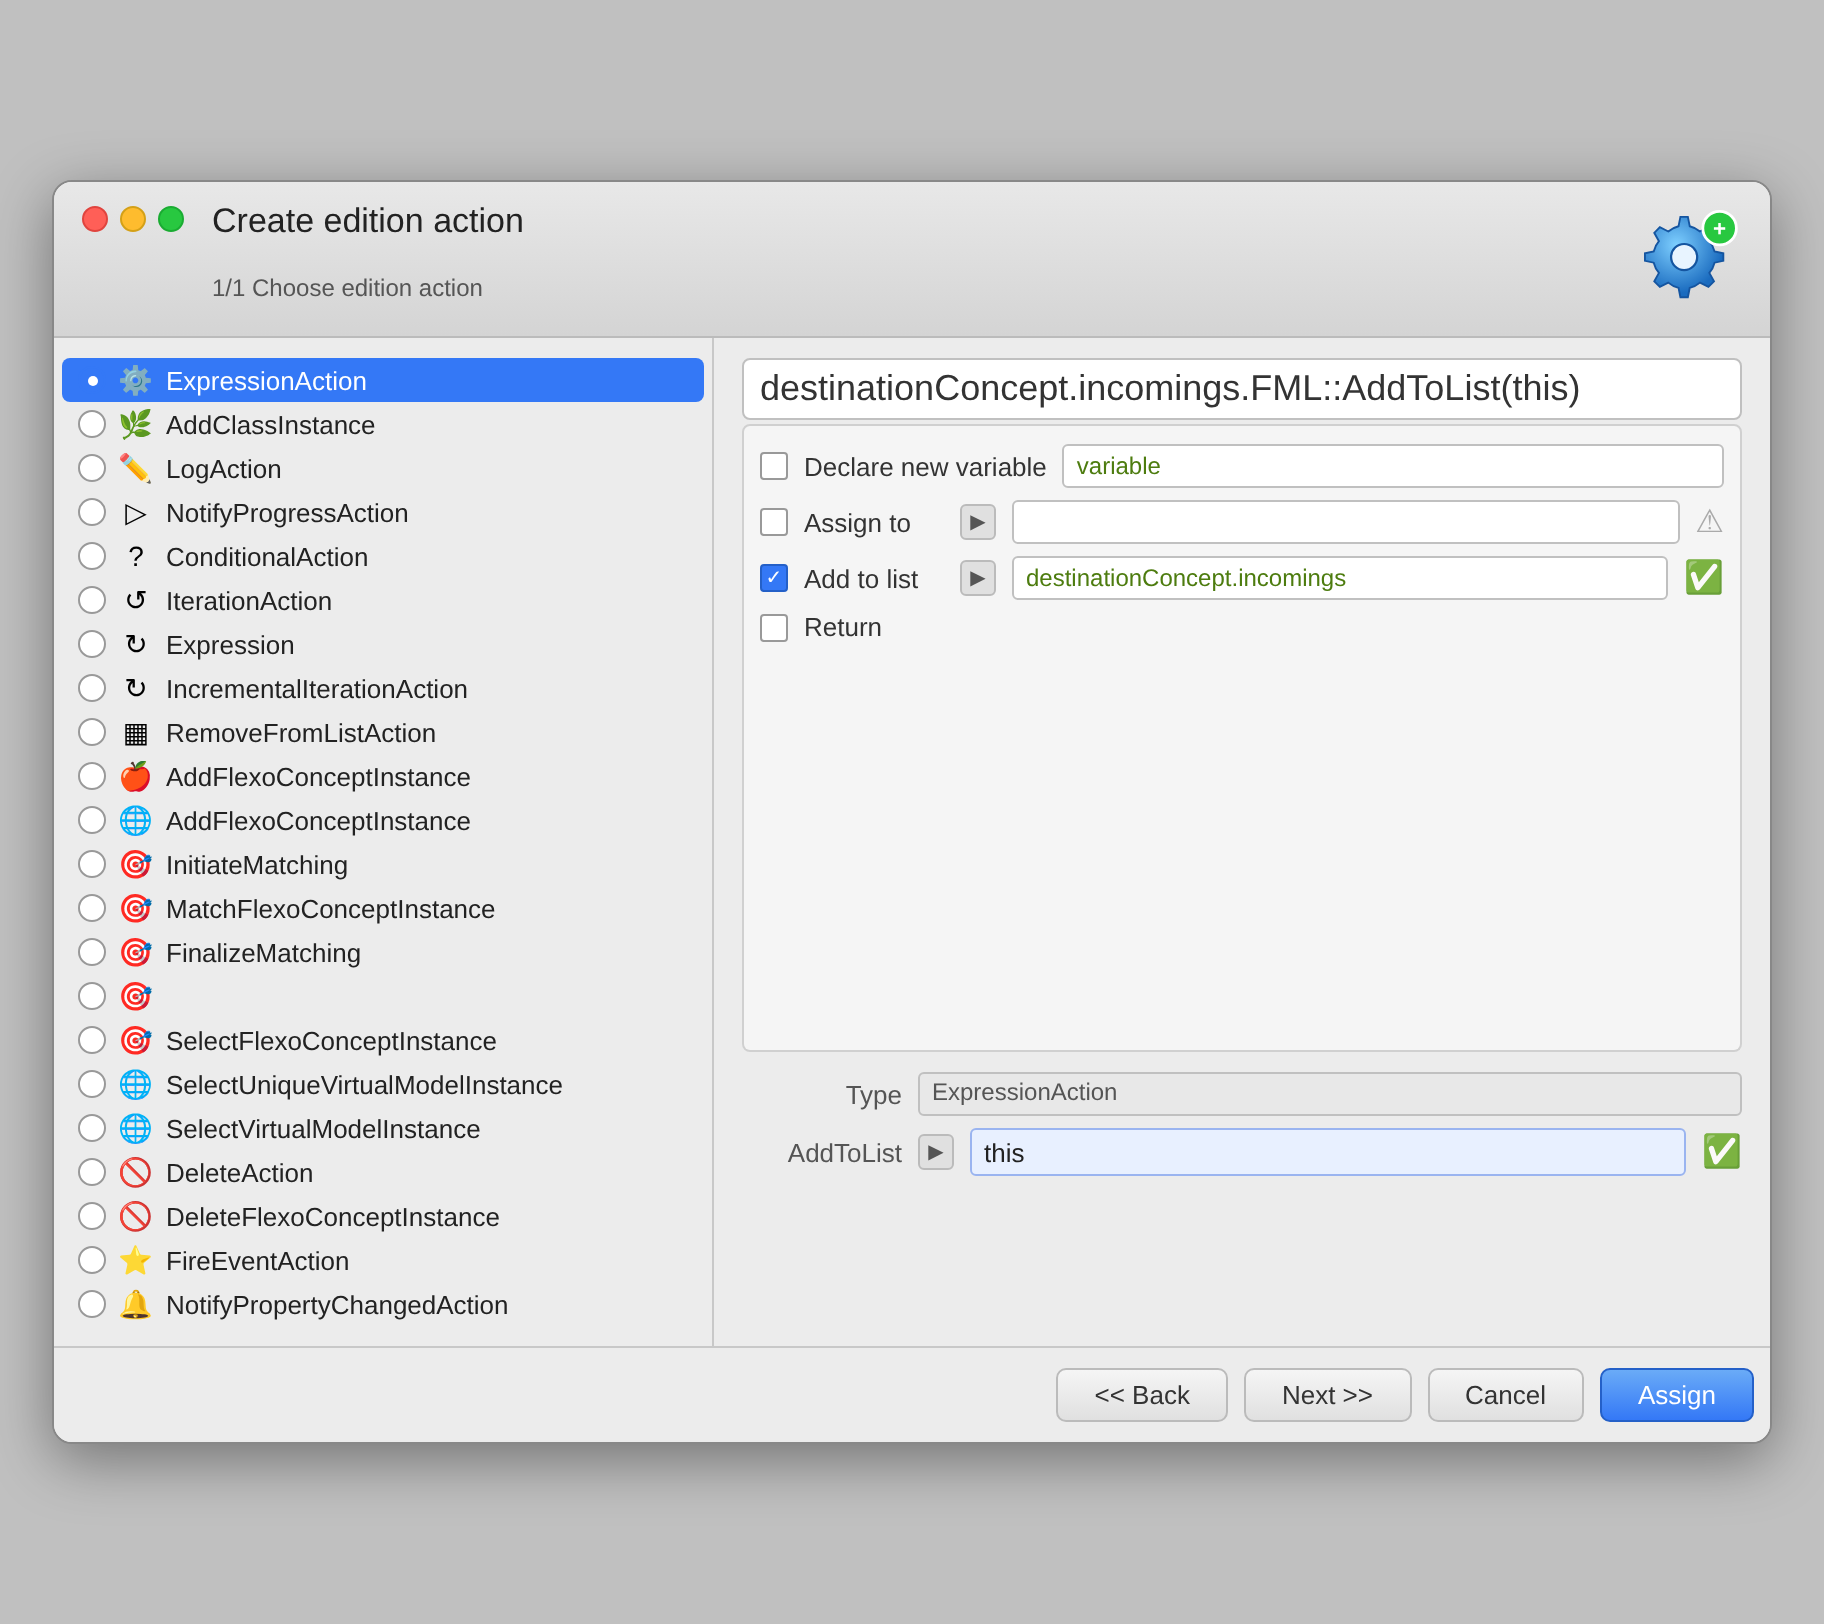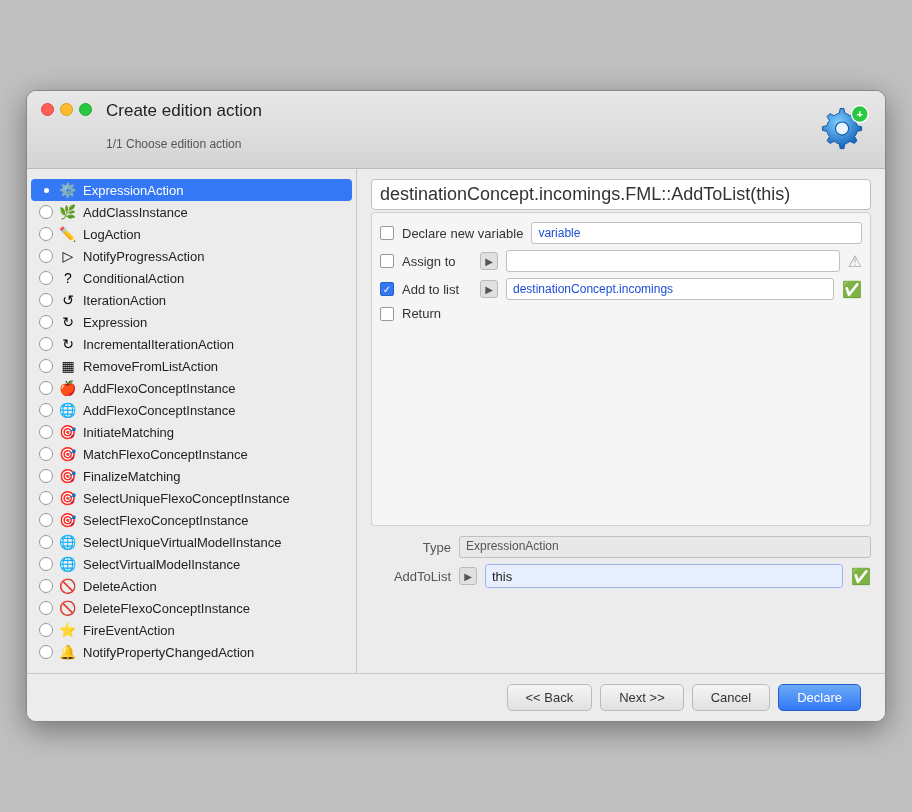--- a/index.html
+++ b/index.html
@@ -171,21 +171,21 @@
       font-size: 13px;
       min-width: 70px;
     }
     .form-input {
       flex: 1;
       background: white;
       border: 1px solid #c0c0c0;
       border-radius: 3px;
       padding: 2px 6px;
       font-size: 12px;
-      color: #1d4ed8;
+      color: #4d7c0f;
       height: 22px;
     }
     .chevron-btn {
       width: 18px;
       height: 18px;
       background: #e0e0e0;
       border: 1px solid #bbb;
       border-radius: 3px;
       display: flex;
       align-items: center;
@@ -254,21 +254,21 @@
       border-radius: 3px;
       padding: 2px 6px;
       font-size: 13px;
       color: #222;
       height: 24px;
     }
     .footer {
       display: flex;
       justify-content: flex-end;
       align-items: center;
-      padding: 10px 24px;
+      padding: 10px 8px;
       gap: 8px;
       background: #ececec;
       border-top: 1px solid #c8c8c8;
     }
     .btn {
       padding: 5px 18px;
       border-radius: 5px;
       font-size: 13px;
       cursor: pointer;
       border: 1px solid #bbb;
@@ -389,21 +389,20 @@
           <span class="action-label">MatchFlexoConceptInstance</span>
         </div>
         <div class="action-item">
           <div class="radio-btn"></div>
           <span class="action-icon">🎯</span>
           <span class="action-label">FinalizeMatching</span>
         </div>
         <div class="action-item">
           <div class="radio-btn"></div>
           <span class="action-icon">🎯</span>
-          <span class="action-label">SelectUniqueFlexoConceptInstance</span>
         </div>
         <div class="action-item">
           <div class="radio-btn"></div>
           <span class="action-icon">🎯</span>
           <span class="action-label">SelectFlexoConceptInstance</span>
         </div>
         <div class="action-item">
           <div class="radio-btn"></div>
           <span class="action-icon">🌐</span>
           <span class="action-label">SelectUniqueVirtualModelInstance</span>
@@ -482,15 +481,15 @@
         <input type="text" class="expr-input" value="this" style="">
         <span class="status-icon-ok">✅</span>
       </div>
     </div>
   </div>
 
   <div class="footer">
     <button class="btn">&lt;&lt; Back</button>
     <button class="btn">Next &gt;&gt;</button>
     <button class="btn">Cancel</button>
-    <button class="btn btn-primary">Declare</button>
+    <button class="btn btn-primary">Assign</button>
   </div>
 </div>
 
 </body></html>

